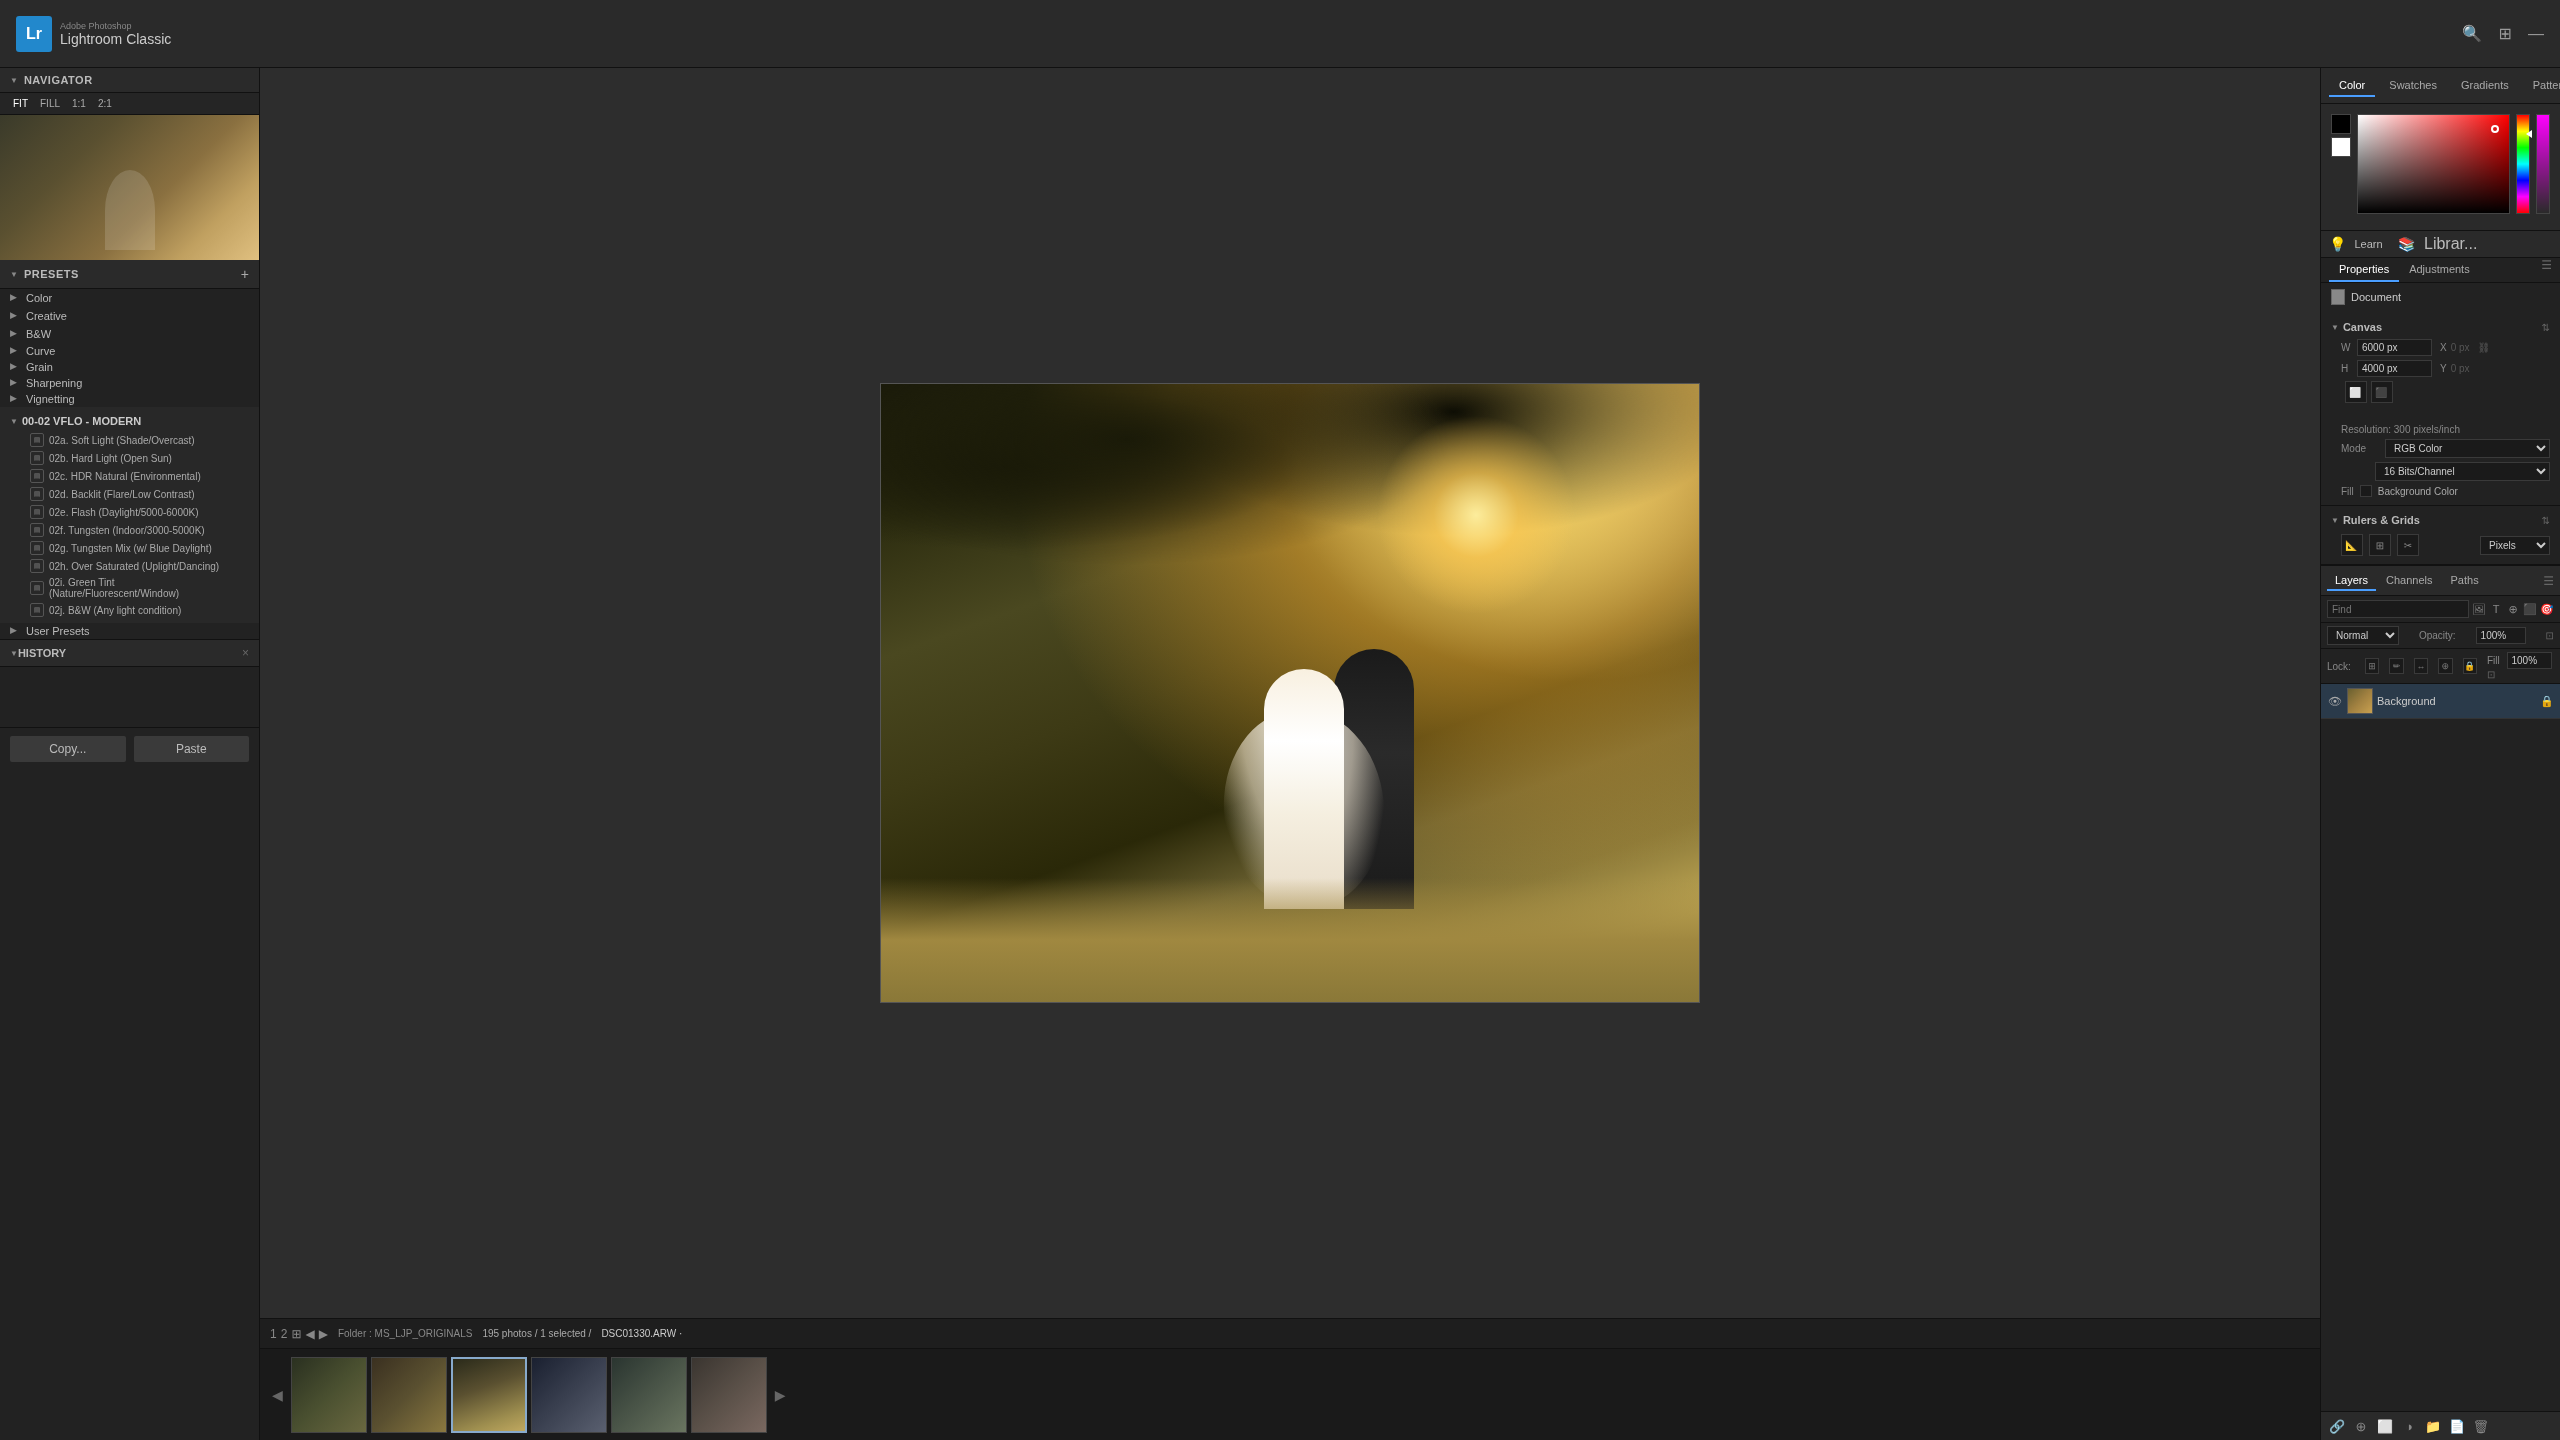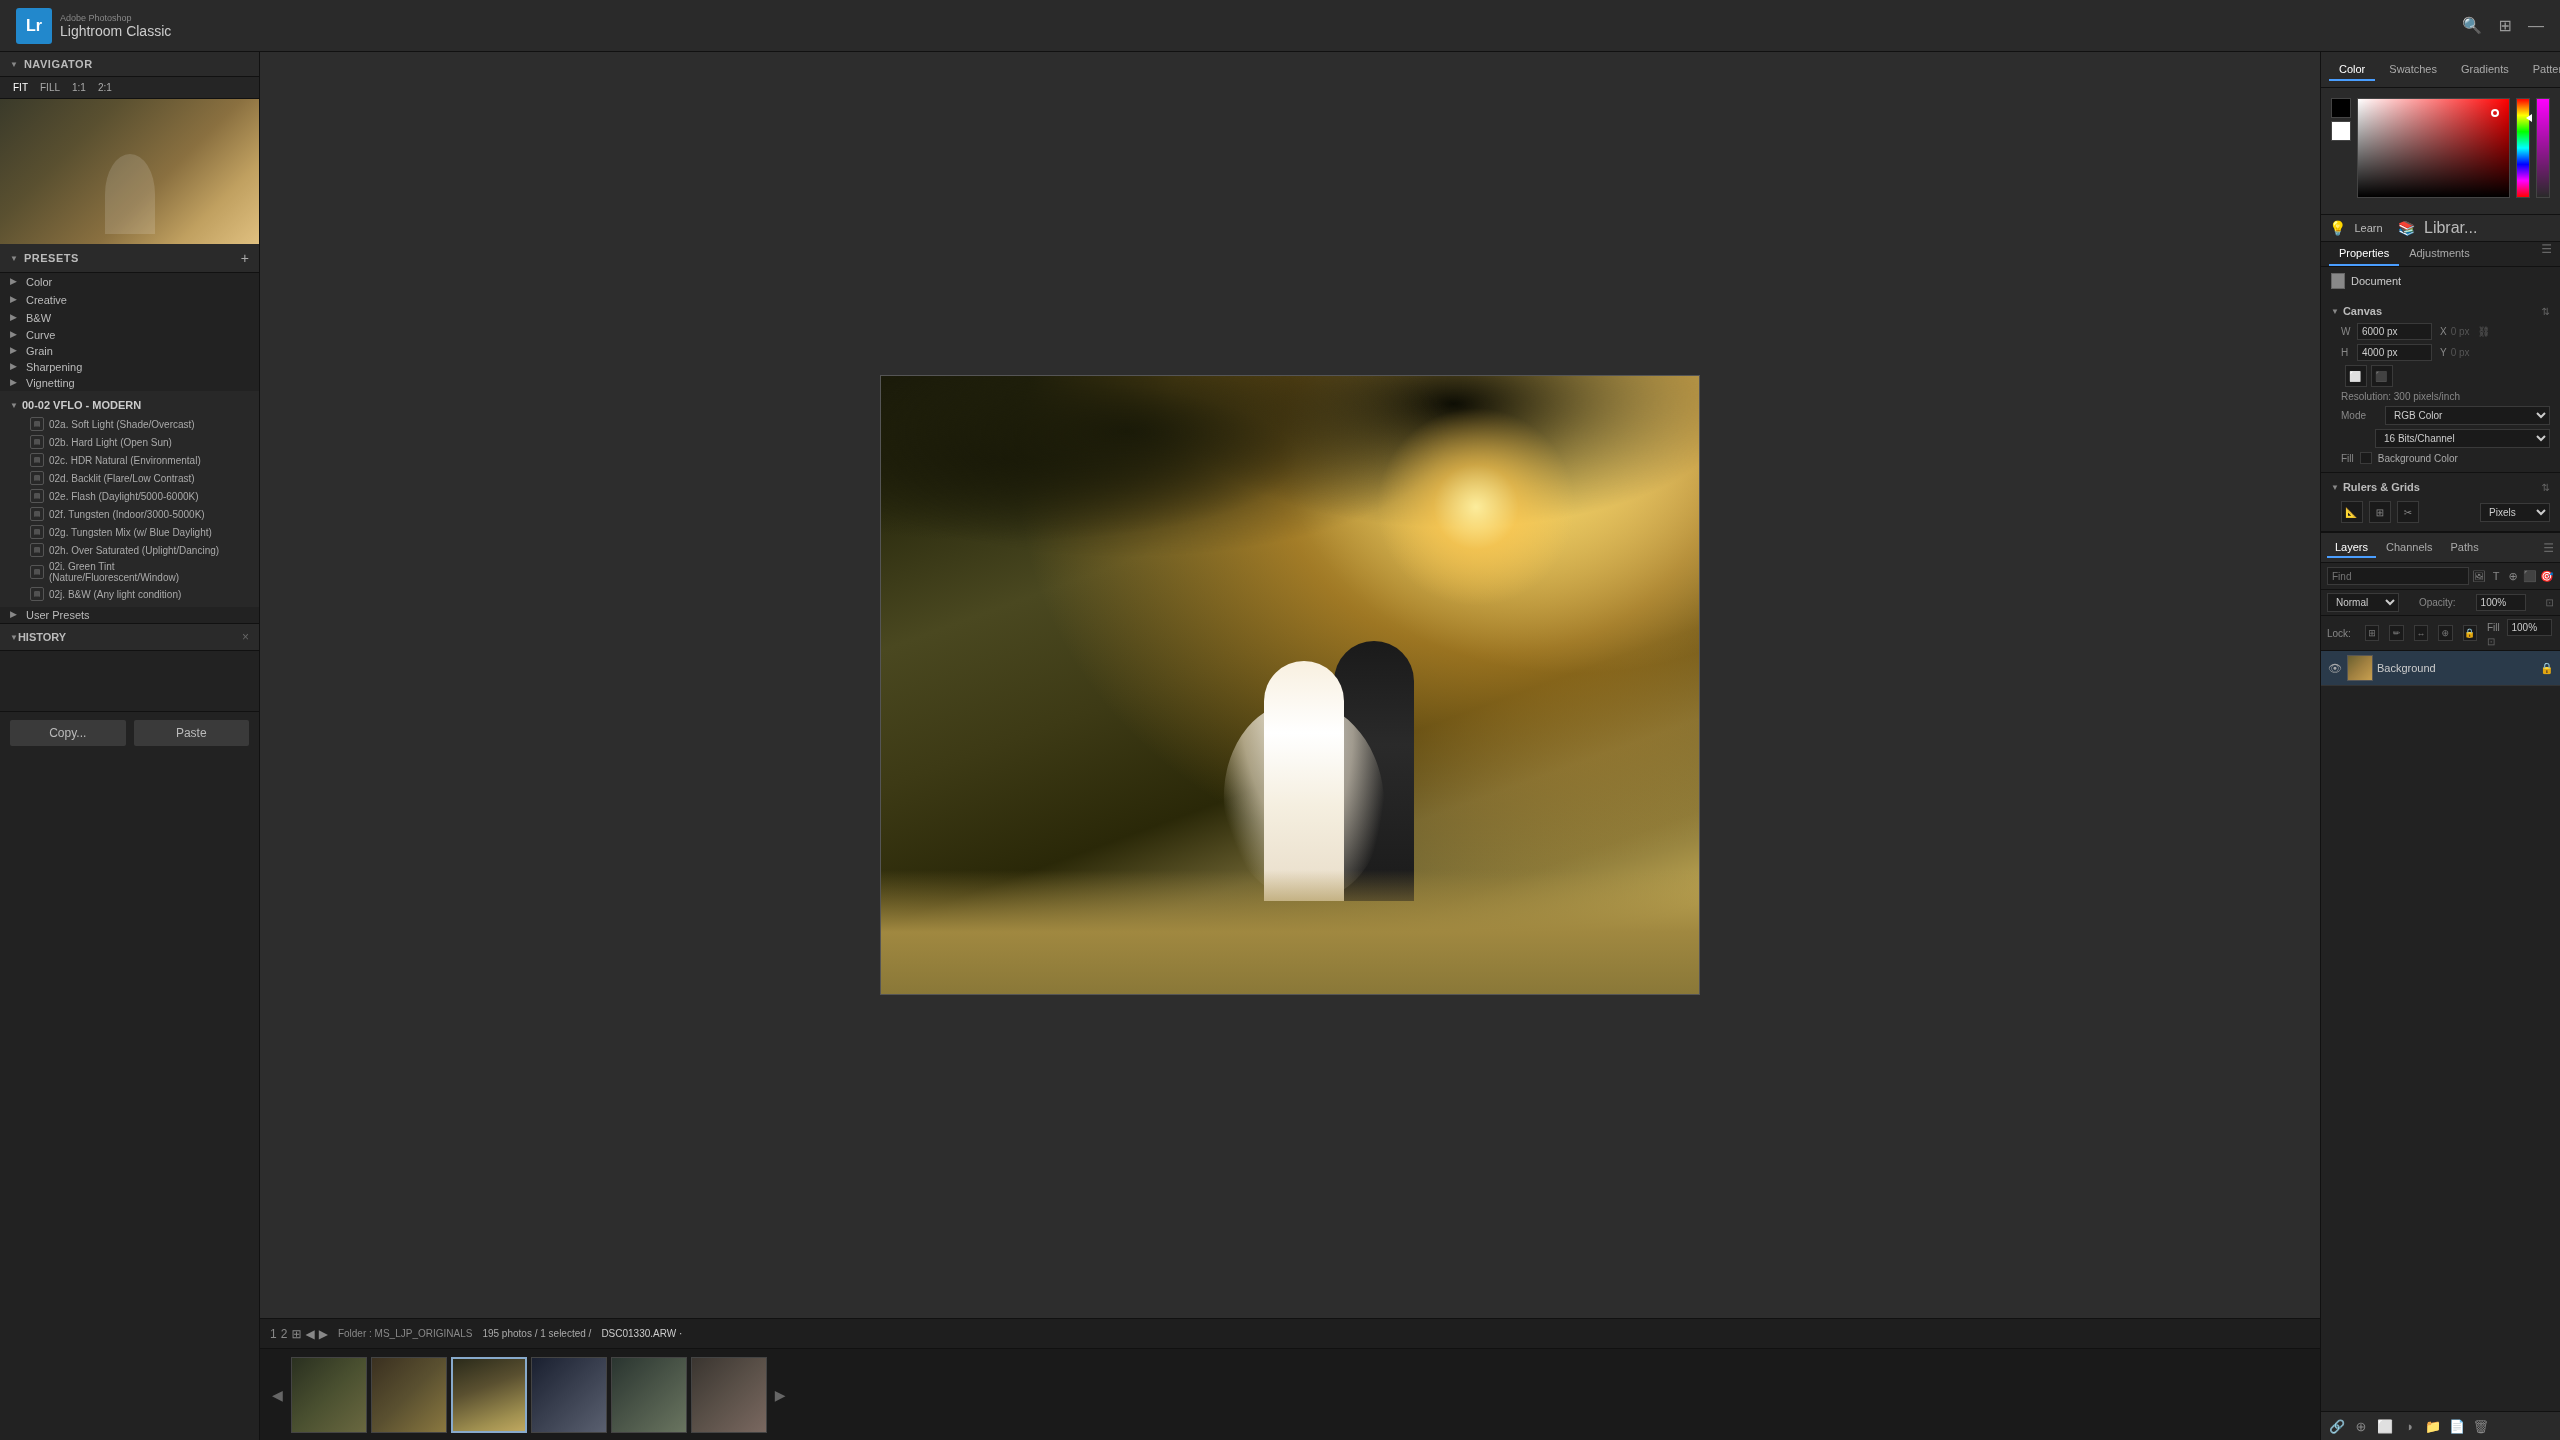--- a/index.html
+++ b/index.html
@@ -11,21 +11,21 @@
       width: 2560px;
       height: 1440px;
       overflow: hidden;
       display: flex;
       flex-direction: column;
     }
 
     
     .top-bar {
       background: #2a2a2a;
-      height: 52px;
+      height: 68px;
       display: flex;
       align-items: center;
       padding: 0 16px;
       border-bottom: 1px solid #111;
       flex-shrink: 0;
     }
     .lr-logo {
       display: flex;
       align-items: center;
       gap: 8px;
@@ -564,20 +564,21 @@
       justify-content: center;
       cursor: pointer;
       color: #888;
       font-size: 10px;
     }
 
     .resolution-row {
       padding: 2px 16px 2px 20px;
       font-size: 10px;
       color: #888;
+      margin-top: 17px;
     }
 
     .mode-row {
       display: flex;
       align-items: center;
       padding: 2px 10px 2px 20px;
       gap: 4px;
     }
     .mode-label { font-size: 10px; color: #888; width: 40px; }
     .mode-select {

